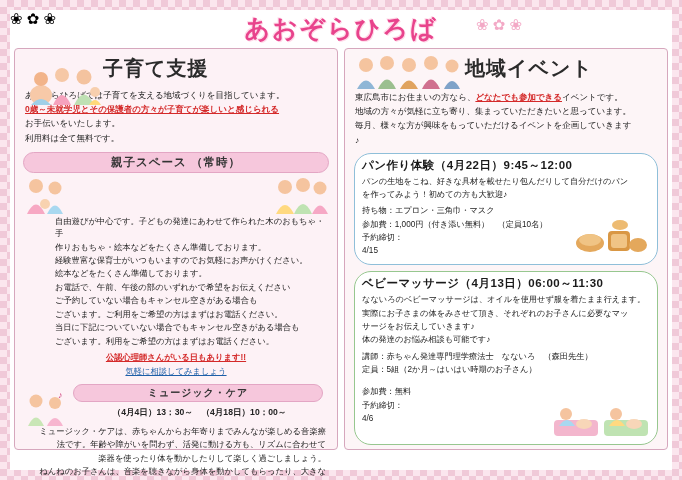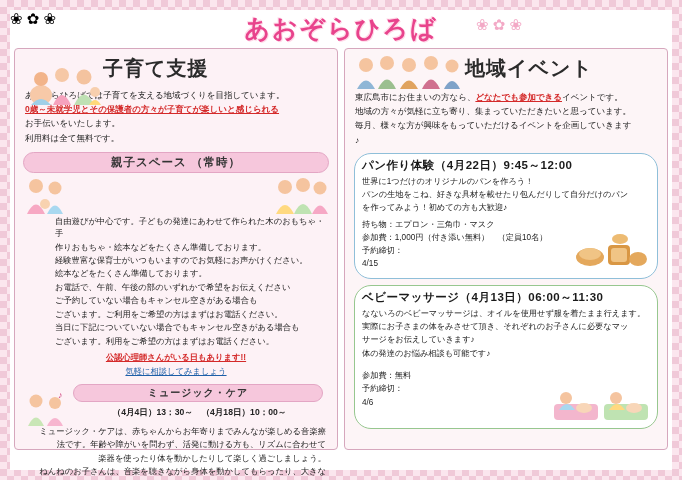--- a/index.html
+++ b/index.html
@@ -226,21 +226,20 @@
       <div class="lead" style="margin-top:2px;">
         <p>東広島市にお住まいの方なら、<span class="u-red-b">どなたでも参加できる</span>イベントです。</p>
         <p>地域の方々が気軽に立ち寄り、集まっていただきたいと思っています。</p>
         <p>毎月、様々な方が興味をもっていただけるイベントを企画していきます</p>
         <p>♪</p>
       </div>
 
       <div class="ev-box">
         <div class="ev-title">パン作り体験（4月22日）9:45～12:00</div>
         <div class="ev-txt">
-          <p>世界に1つだけのオリジナルのパンを作ろう！</p>
           <p>パンの生地をこね、好きな具材を載せたり包んだりして自分だけのパン</p>
           <p>を作ってみよう！初めての方も大歓迎♪</p>
         </div>
         <div class="ev-txt" style="margin-top:4px;position:relative;">
           <p>持ち物：エプロン・三角巾・マスク</p>
           <p>参加費：1,000円（付き添い無料）　（定員10名）</p>
           <p>予約締切：</p>
           <p>4/15</p>
           <svg style="position:absolute;right:2px;bottom:-2px;width:74px;height:40px;" viewBox="0 0 74 40">
             <ellipse cx="16" cy="24" rx="14" ry="9" fill="#e4a85c"></ellipse>
@@ -253,20 +252,24 @@
         </div>
       </div>
 
       <div class="ev-box green">
         <div class="ev-title">ベビーマッサージ（4月13日）06:00～11:30</div>
         <div class="ev-txt">
           <p>なないろのベビーマッサージは、オイルを使用せず服を着たまま行えます。</p>
           <p>実際にお子さまの体をみさせて頂き、それぞれのお子さんに必要なマッ</p>
           <p>サージをお伝えしていきます♪</p>
           <p>体の発達のお悩み相談も可能です♪</p>
+        </div>
+        <div class="ev-txt" style="margin-top:4px;">
+          <p>講師：赤ちゃん発達専門理学療法士　なないろ　（森田先生）</p>
+          <p>定員：5組（2か月～はいはい時期のお子さん）</p>
         </div>
         <div class="ev-txt" style="margin-top:10px;position:relative;height:52px;">
           <p>参加費：無料</p>
           <p>予約締切：</p>
           <p>4/6</p>
           <svg style="position:absolute;right:0;bottom:-4px;width:96px;height:48px;" viewBox="0 0 96 48">
             <rect x="0" y="26" width="44" height="16" rx="4" fill="#f3b6cd"></rect>
             <circle cx="12" cy="20" r="6" fill="#f5c49f"></circle>
             <path d="M5 32 q8 -12 16 0z" fill="#a9d8f0"></path>
             <ellipse cx="30" cy="30" rx="8" ry="5" fill="#f8d6b8"></ellipse>

